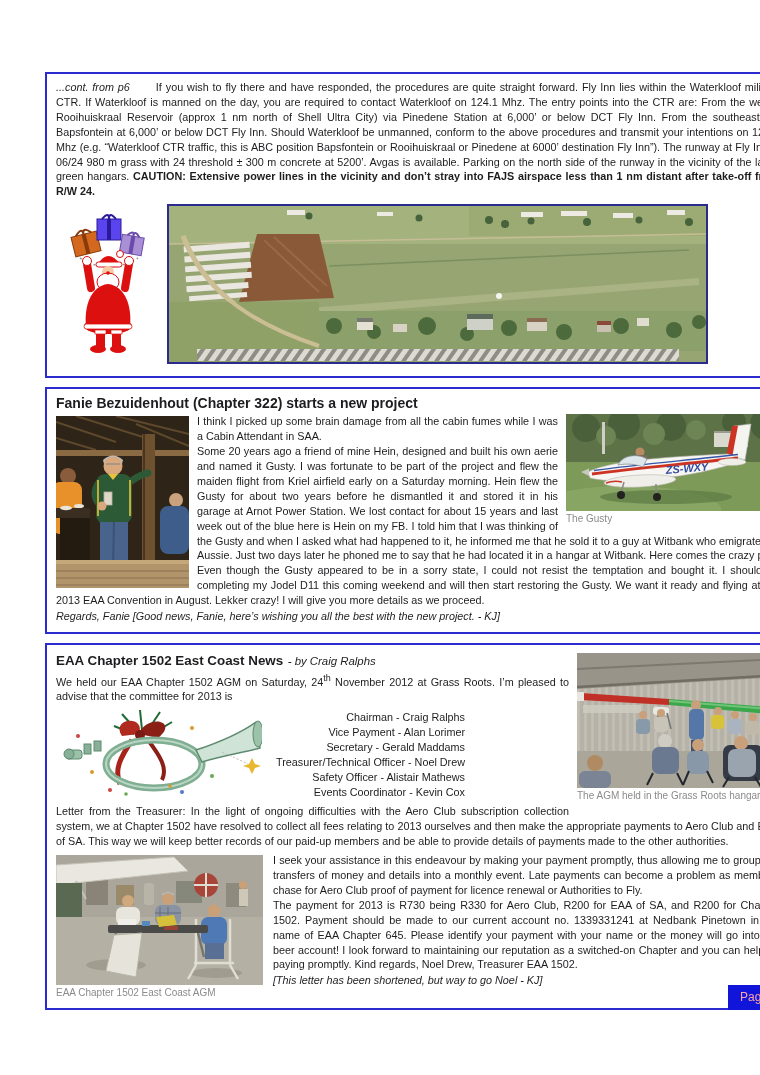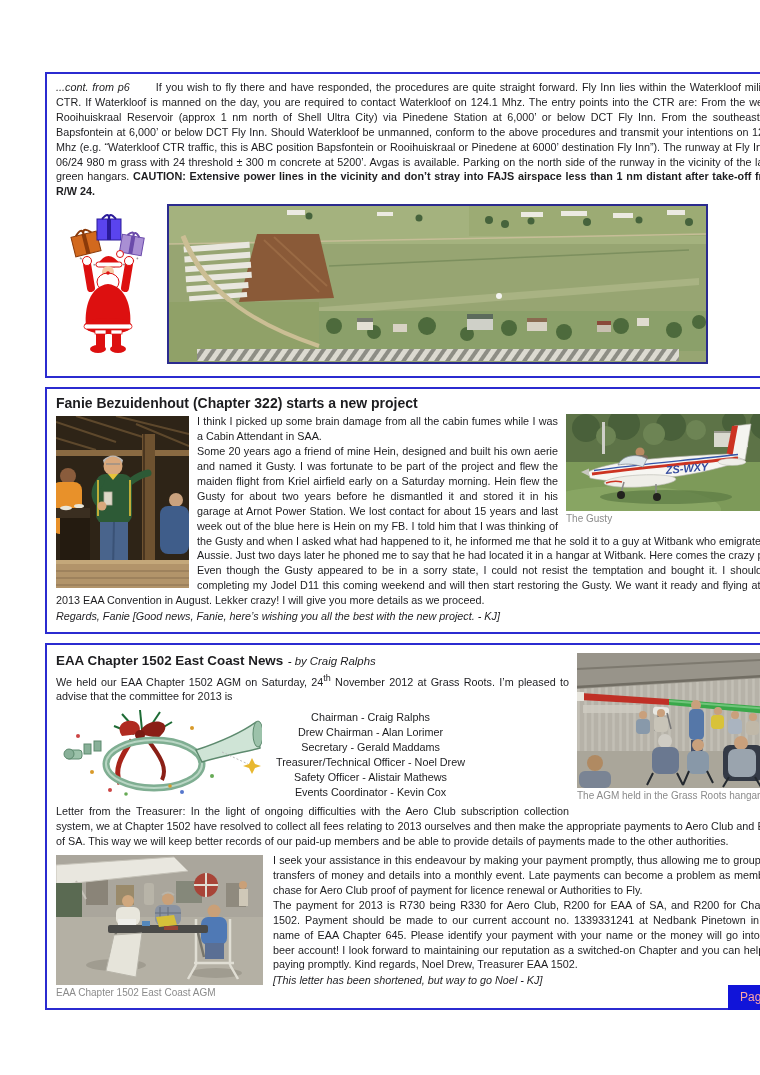--- a/index.html
+++ b/index.html
@@ -34,21 +34,21 @@
   
   .box3 { position:relative; padding-bottom:10px; }
   .h3row { margin-bottom:2px; }
   .h3head { font-size:13.4px; font-weight:bold; }
   .byline { font-size:11.4px; font-style:italic; }
   .agm-fig { float:right; margin:2px 0 4px 8px; width:202px; }
   .agm-fig svg { display:block; }
   .committee-row { display:flex; align-items:flex-start; margin:2px 0 2px 0; }
   .horn-wrap { flex:none; margin-left:6px; }
   .committee-list { margin-left:14px; padding-top:4px; }
-  .committee-list div { font-size:10.8px; line-height:15px; text-align:center; }
+  .committee-list div { font-size:10.8px; line-height:15px; text-align:right; }
   .bottom-sec { clear:left; padding-top:4px; }
   .bottom-sec::after { content:""; display:block; clear:both; }
   .agmtable-fig { float:left; margin:2px 10px 0 0; width:207px; }
   .agmtable-fig svg { display:block; }
   .bottom-sec p { margin-bottom:0; }
   .note { font-style:italic; padding-left:6px; margin-top:1px; }
   .page-badge {
     position:absolute; right:-2px; bottom:-2px;
     background:#1114d9; color:#fca5a5; font-weight:normal; font-size:12px;
     padding:5px 12px 6px 12px; line-height:14px;
@@ -367,21 +367,21 @@
               <circle cx="150" cy="70" r="2" fill="#66aa55"></circle>
             <circle cx="16" cy="30" r="2" fill="#cc4444"></circle>
               <circle cx="130" cy="22" r="2" fill="#d89a2a"></circle>
             <circle cx="108" cy="80" r="1.8" fill="#d89a2a"></circle>
               <circle cx="64" cy="88" r="1.8" fill="#66aa55"></circle>
           </g>
         </svg>
       </div>
       <div class="committee-list">
         <div>Chairman - Craig Ralphs</div>
-        <div>Drew Chairman - Alan Lorimer</div>
+        <div>Vice Payment - Alan Lorimer</div>
         <div>Secretary - Gerald Maddams</div>
         <div>Treasurer/Technical Officer - Noel Drew</div>
         <div>Safety Officer - Alistair Mathews</div>
         <div>Events Coordinator - Kevin Cox</div>
       </div>
     </div>
 
     <p class="bodytxt">Letter from the Treasurer: In the light of ongoing difficulties with the Aero Club subscription collection system, we at Chapter 1502 have resolved to collect all fees relating to 2013 ourselves and then make the appropriate payments to Aero Club and EAA of SA. This way we will keep better records of our paid-up members and be able to provide details of payments made to the other authorities.</p>
 
     <div class="bottom-sec">

